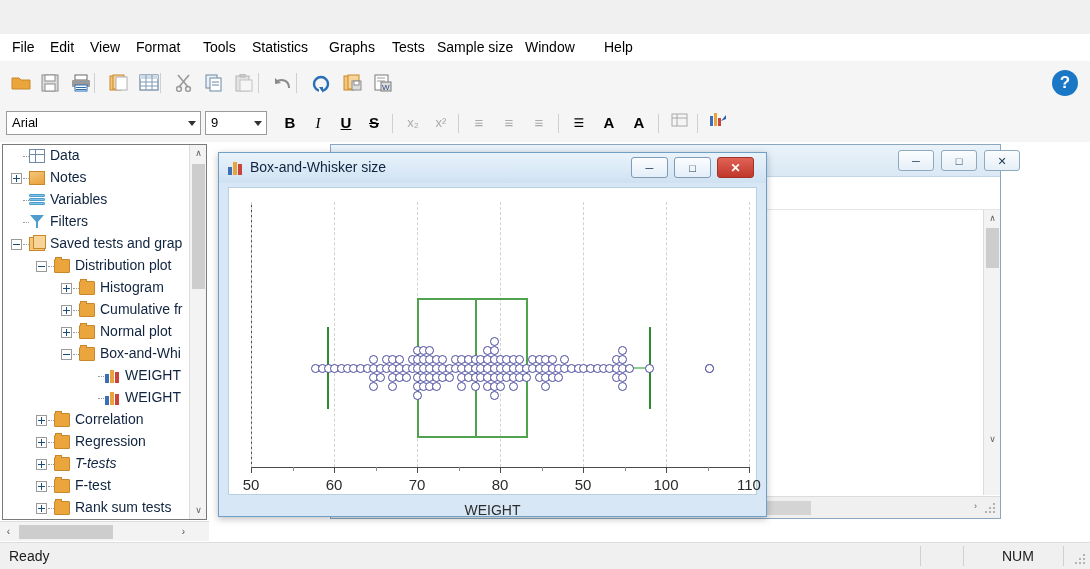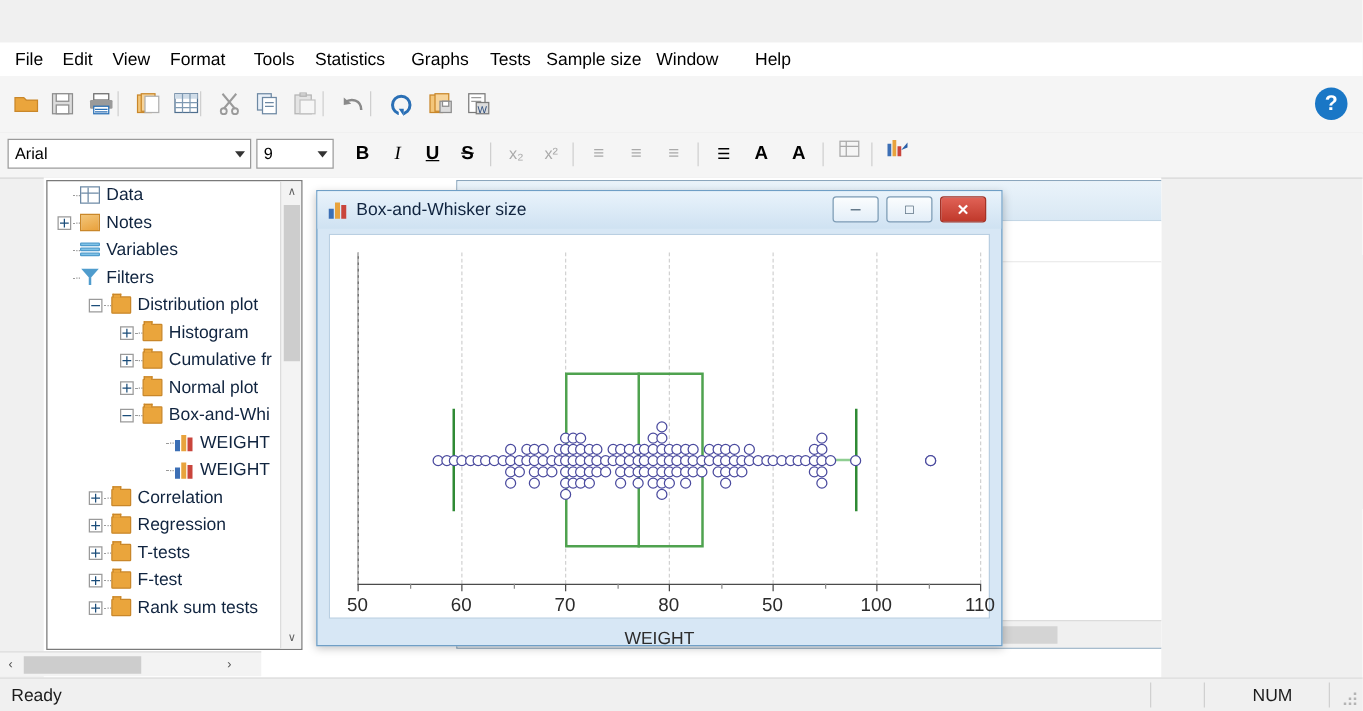--- a/index.html
+++ b/index.html
@@ -47,21 +47,21 @@
   .combo{position:absolute;top:111px;height:24px;background:#fff;border:1px solid #9a9a9a;box-sizing:border-box;font-size:13px;}
   .combo .ctext{position:absolute;left:5px;top:3px;color:#000;}
   .combo .carrow{position:absolute;right:4px;top:9px;width:0;height:0;border-left:4px solid transparent;border-right:4px solid transparent;border-top:5px solid #333;}
   .combo-font{left:6px;width:195px;}
   .combo-size{left:205px;width:62px;}
   .fbtn{position:absolute;top:111px;width:26px;height:24px;text-align:center;line-height:24px;font-size:15px;color:#000;cursor:default;}
   .fbtn.dim{color:#aaa;}
   .fsep{position:absolute;top:114px;width:1px;height:19px;background:#cfcfcf;}
 
   
-  .workspace{position:absolute;left:0;top:142px;width:894px;height:400px;background:#ffffff;overflow:hidden;margin-left:35px;}
+  .workspace{position:absolute;left:0;top:142px;width:1090px;height:400px;background:#ffffff;overflow:hidden;}
   .bg-splash{position:absolute;right:4px;top:322px;width:120px;font-size:12px;color:#eceae6;line-height:16px;text-align:left;}
 
   
   .sidebar{position:absolute;left:2px;top:2px;width:205px;height:376px;background:#fff;border:1px solid #7a7a7a;box-sizing:border-box;overflow:hidden;}
   .tree{position:absolute;left:0;top:0;width:186px;}
   .trow{position:relative;height:22px;white-space:nowrap;cursor:default;}
   .tlabel{position:absolute;top:2px;font-size:14px;color:#10243f;}
   .tbox{position:absolute;top:6px;width:11px;height:11px;border:1px solid #9a9a9a;background:#fff;box-sizing:border-box;cursor:default;}
   .tbox:before{content:"";position:absolute;left:1px;top:4px;width:7px;height:1px;background:#1b4d7a;}
   .tbox.plus:after{content:"";position:absolute;left:4px;top:1px;width:1px;height:7px;background:#1b4d7a;}
@@ -332,20 +332,26 @@
               <i style="top:9px"></i>
             </div>
             <div class="tlabel" style="left: 47px;">Variables</div>
           </div>
           <div class="trow">
             <div class="tdash" style="left: 20px; width: 6px;"></div>
             <div class="ico ico-filter" style="left: 26px;"></div>
             <div class="tlabel" style="left: 47px;">Filters</div>
           </div>
           <div class="trow">
+            <div class="tbox" style="left: 8px;"></div>
+            <div class="tdash" style="left: 20px; width: 6px;"></div>
+            <div class="ico ico-stack" style="left: 26px;"></div>
+            <div class="tlabel" style="left: 47px;">Saved tests and grap</div>
+          </div>
+          <div class="trow">
             <div class="tbox" style="left: 33px;"></div>
             <div class="tdash" style="left: 45px; width: 6px;"></div>
             <div class="ico ico-folder" style="left: 51px;"></div>
             <div class="tlabel" style="left: 72px;">Distribution plot</div>
           </div>
           <div class="trow">
             <div class="tbox plus" style="left: 58px;"></div>
             <div class="tdash" style="left: 70px; width: 6px;"></div>
             <div class="ico ico-folder" style="left: 76px;"></div>
             <div class="tlabel" style="left: 97px;">Histogram</div>
@@ -395,21 +401,21 @@
           <div class="trow">
             <div class="tbox plus" style="left: 33px;"></div>
             <div class="tdash" style="left: 45px; width: 6px;"></div>
             <div class="ico ico-folder" style="left: 51px;"></div>
             <div class="tlabel" style="left: 72px;">Regression</div>
           </div>
           <div class="trow">
             <div class="tbox plus" style="left: 33px;"></div>
             <div class="tdash" style="left: 45px; width: 6px;"></div>
             <div class="ico ico-folder" style="left: 51px;"></div>
-            <div class="tlabel" style="left: 72px;">T-tests</div>
+            <div class="tlabel" style="left: 72px; font-style: italic;">T-tests</div>
           </div>
           <div class="trow">
             <div class="tbox plus" style="left: 33px;"></div>
             <div class="tdash" style="left: 45px; width: 6px;"></div>
             <div class="ico ico-folder" style="left: 51px;"></div>
             <div class="tlabel" style="left: 72px;">F-test</div>
           </div>
           <div class="trow">
             <div class="tbox plus" style="left: 33px;"></div>
             <div class="tdash" style="left: 45px; width: 6px;"></div>

